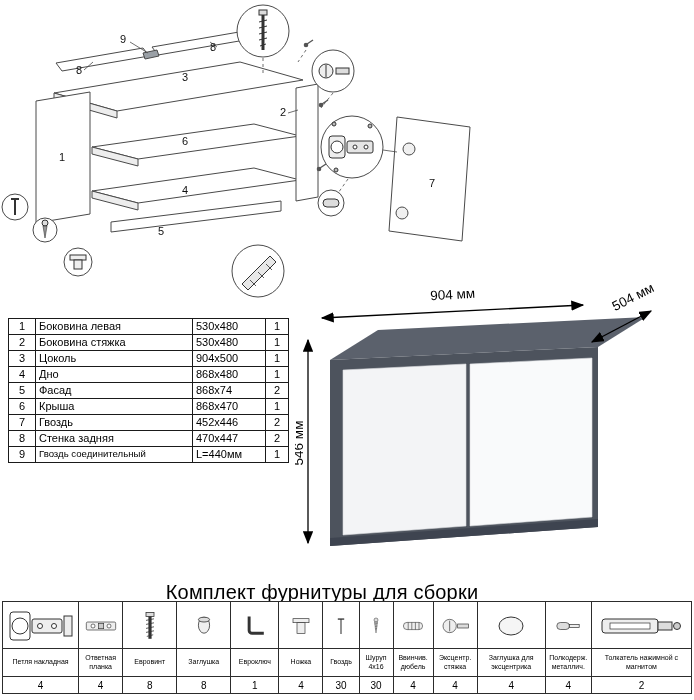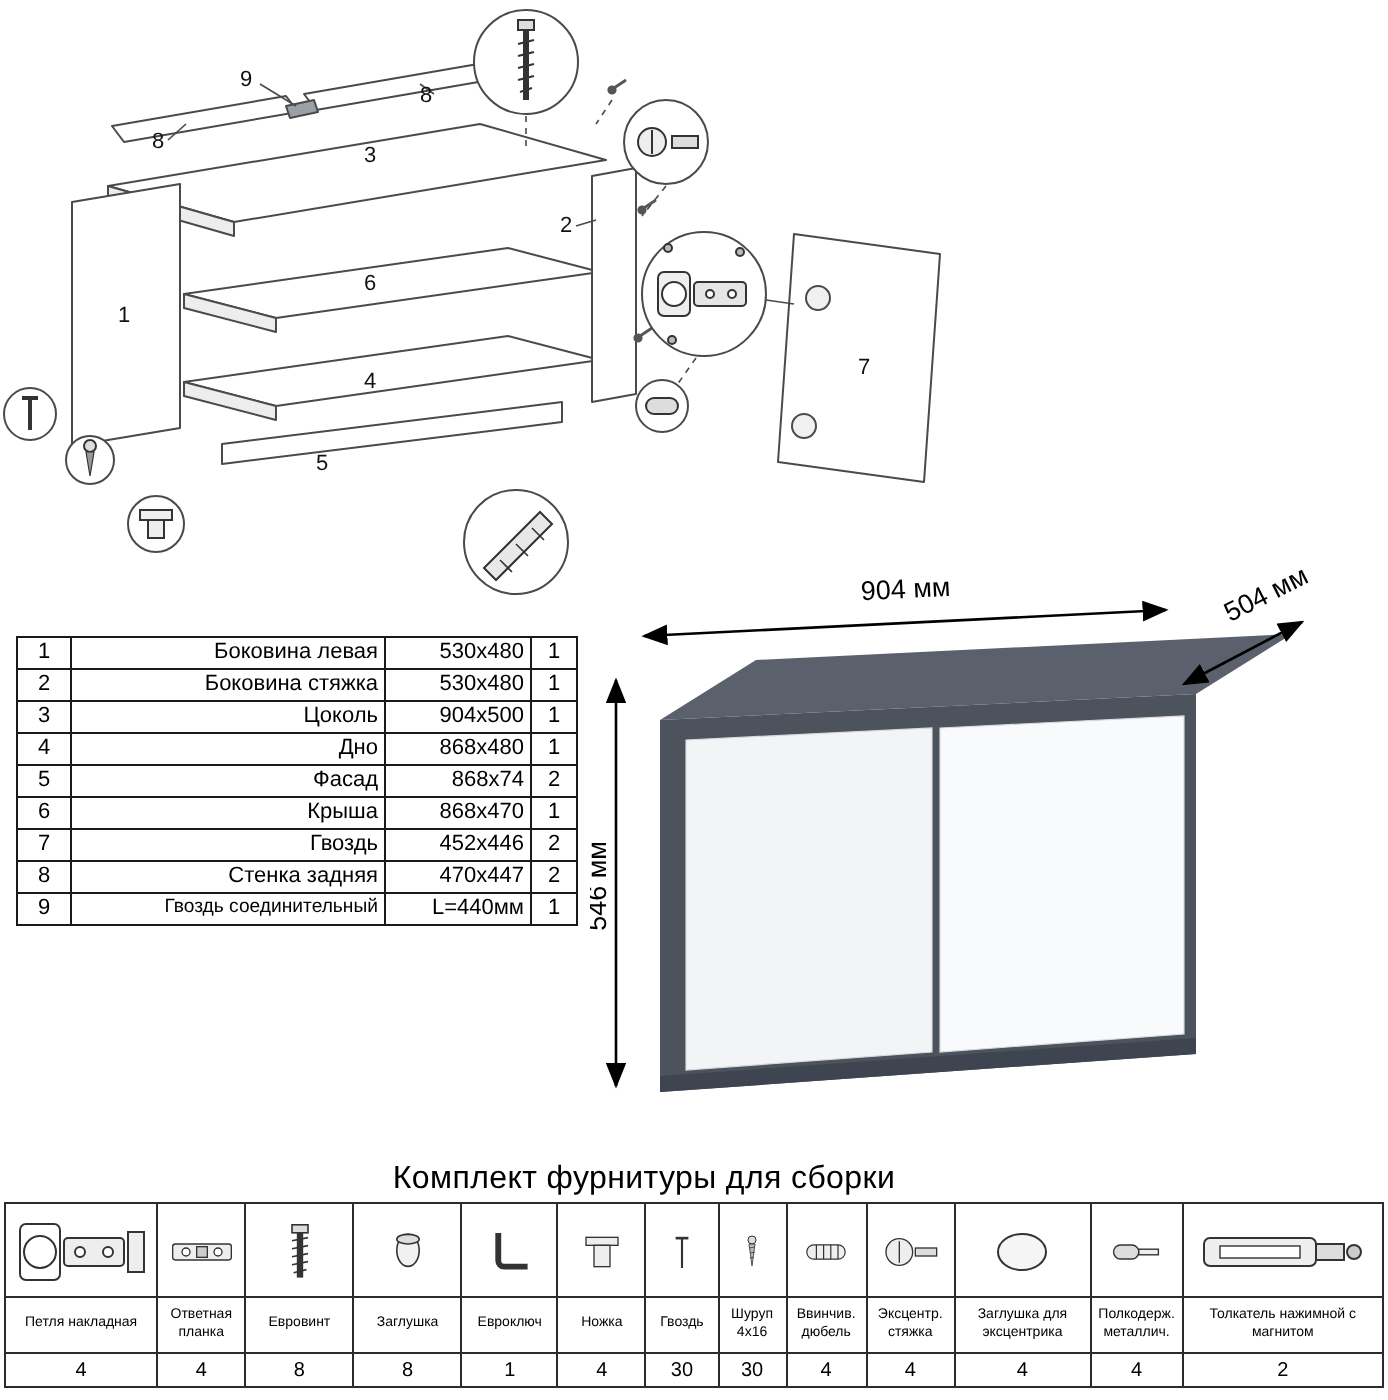--- a/index.html
+++ b/index.html
@@ -9,30 +9,30 @@
     font-family:"Liberation Sans","DejaVu Sans",sans-serif;
   }
   .exploded{position:absolute;left:0;top:0}
   
   .parts-table{position:absolute;left:8px;top:318px;border-collapse:collapse}
   .parts-table td{
     border:1px solid #1a1a1a;font-size:11px;height:15px;line-height:1.05;
     padding:0 3px;white-space:nowrap;vertical-align:middle;
   }
   .c-num{width:20px;text-align:center}
-  .c-name{width:150px;text-align:right}
-  .c-size{width:66px;text-align:right}
+  .c-name{width:150px;text-align:left}
+  .c-size{width:66px;text-align:left}
   .c-qty{width:16px;text-align:center}
   .parts-table tr:last-child .c-name{font-size:9.6px}
   
   .cabinet-wrap{position:absolute;left:295px;top:285px}
   
   .hw-title{
     position:absolute;left:0;top:581px;width:644px;text-align:center;
-    font-size:16px;letter-spacing:.2px;
+    font-size:20px;letter-spacing:.2px;
   }
   .hw-table{
     position:absolute;left:2px;top:601px;width:690px;
     border-collapse:collapse;table-layout:fixed;
   }
   .hw-table td{
     border:1px solid #2c2c2c;text-align:center;vertical-align:middle;
     padding:0;overflow:hidden;background:#fff;
   }
   .hw-icon-cell{height:46px}

